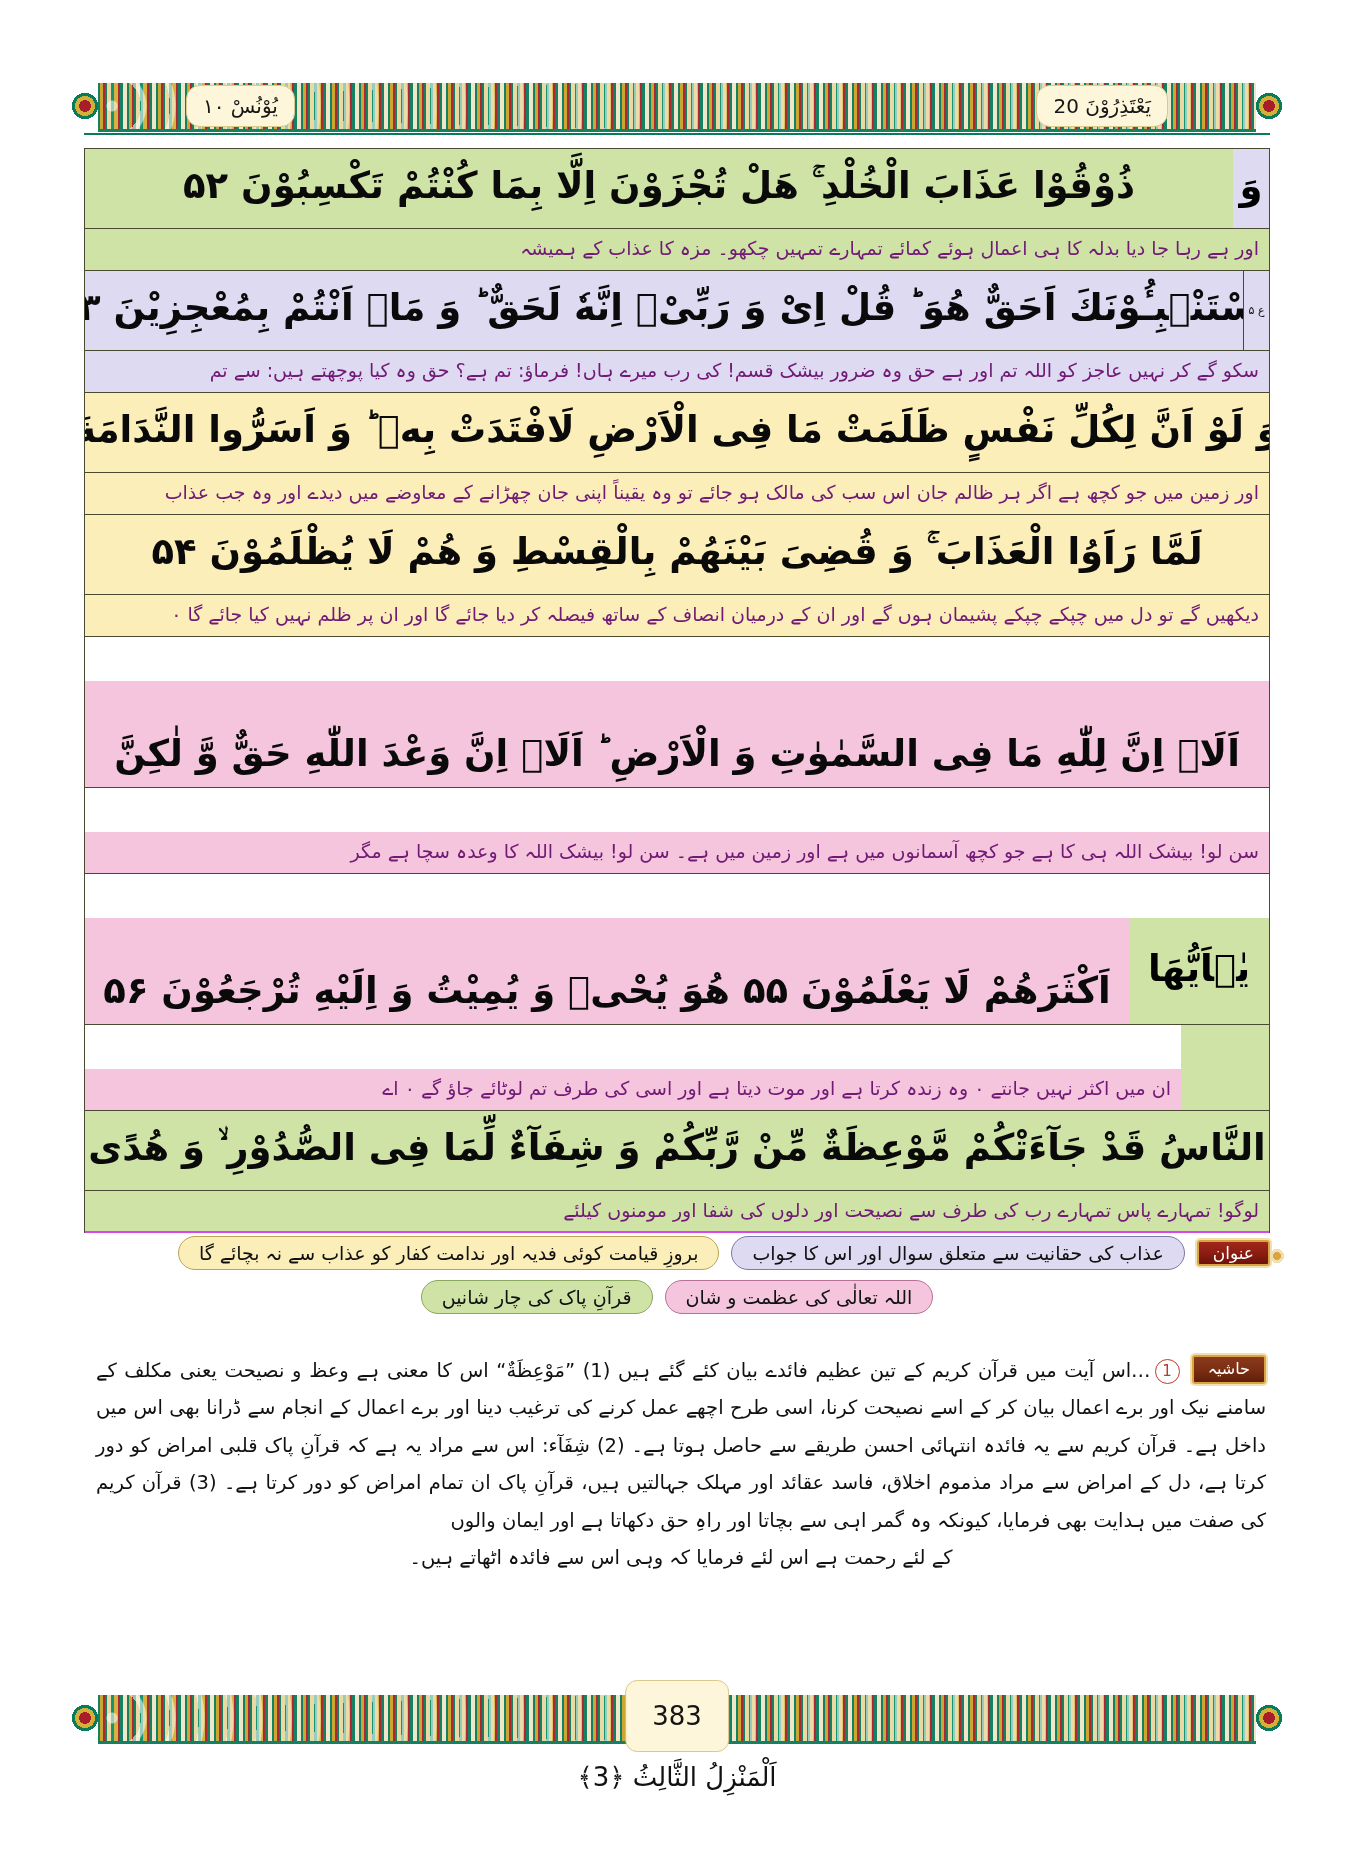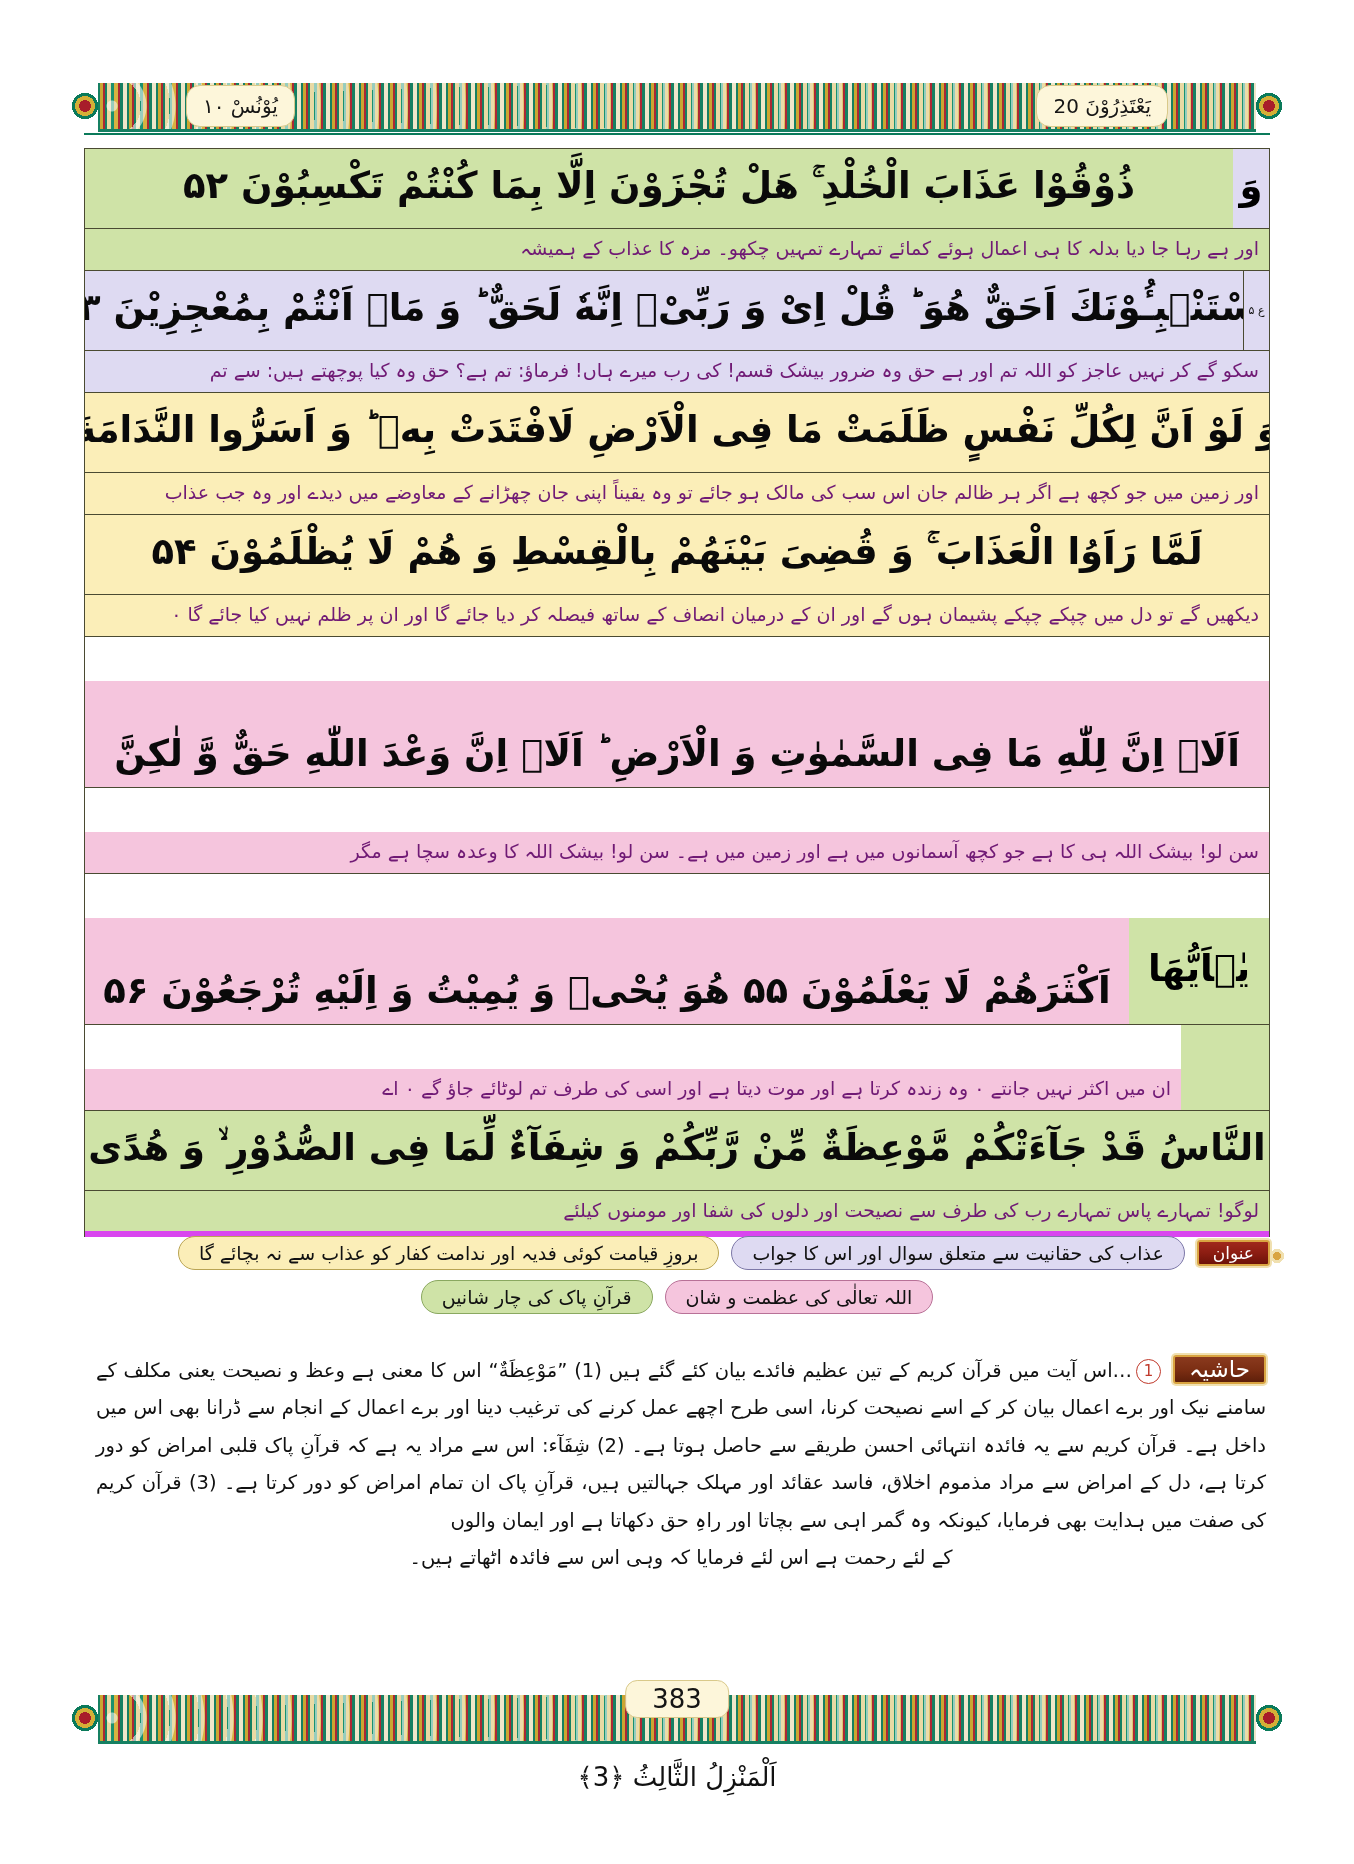--- a/index.html
+++ b/index.html
@@ -243,21 +243,21 @@
     font-size: 19.5px;
     line-height: 1.92;
     color: #111;
     text-align: justify;
   }
   .hashiya-head {
     display: inline-flex; align-items: center; justify-content: center;
     background: linear-gradient(180deg,#8a3a1e 0%, #7a2d12 55%, #5e1f0a 100%);
     border: 2px solid #d9a441;
     color: #fff;
-    font-size: 23px;
+    font-size: 16px;
     padding: 2px 14px;
     height: 29px;
     border-radius: 3px;
     box-shadow: 0 0 0 2px #f0e0b0;
     vertical-align: middle;
     margin-left: 8px;
     position: relative;
     top: -2px;
   }
   .fn-marker {
@@ -275,21 +275,21 @@
 
   
   .page-number {
     position: absolute;
     left: 50%;
     transform: translateX(-50%);
     top: 1680px;
     background: #fdf6da;
     border: 1px solid #d9c98a;
     border-radius: 12px;
-    padding: 3px 26px;
+    padding: 20px 26px;
     font-size: 26px;
     color: #151515;
     z-index: 4;
     font-family: "DejaVu Sans", sans-serif;
   }
   .manzil {
     position: absolute;
     left: 0; right: 0;
     top: 1762px;
     text-align: center;
@@ -361,21 +361,21 @@
       <div class="seg bg-green" style="width:140px;">یٰۤاَیُّهَا</div>
     </div>
     <div class="urdu-row">
       <div class="urdu-text bg-pink">ان میں اکثر نہیں جانتے ۰ وہ زندہ کرتا ہے اور موت دیتا ہے اور اسی کی طرف تم لوٹائے جاؤ گے ۰ اے</div>
       <div class="seg seg-small bg-green" style="width:88px;"></div>
     </div>
 
     <div class="arabic-row bg-green">
       <div class="arabic-text bg-green">النَّاسُ قَدْ جَآءَتْكُمْ مَّوْعِظَةٌ مِّنْ رَّبِّكُمْ وَ شِفَآءٌ لِّمَا فِی الصُّدُوْرِ ۙ وَ هُدًی</div>
     </div>
-    <div class="urdu-row" style="border-bottom:6px solid #d946ef;">
+    <div class="urdu-row" style="border-bottom:2px solid #d946ef;">
       <div class="urdu-text bg-green">
         <span>لوگو! تمہارے پاس تمہارے رب کی طرف سے نصیحت اور دلوں کی شفا اور مومنوں کیلئے</span>
       </div>
     </div>
   </div>
 
   <div class="topics">
     <div class="topic-line">
       <div class="label-plaque">عنوان</div>
       <div class="pill pill-lilac">عذاب کی حقانیت سے متعلق سوال اور اس کا جواب</div>

